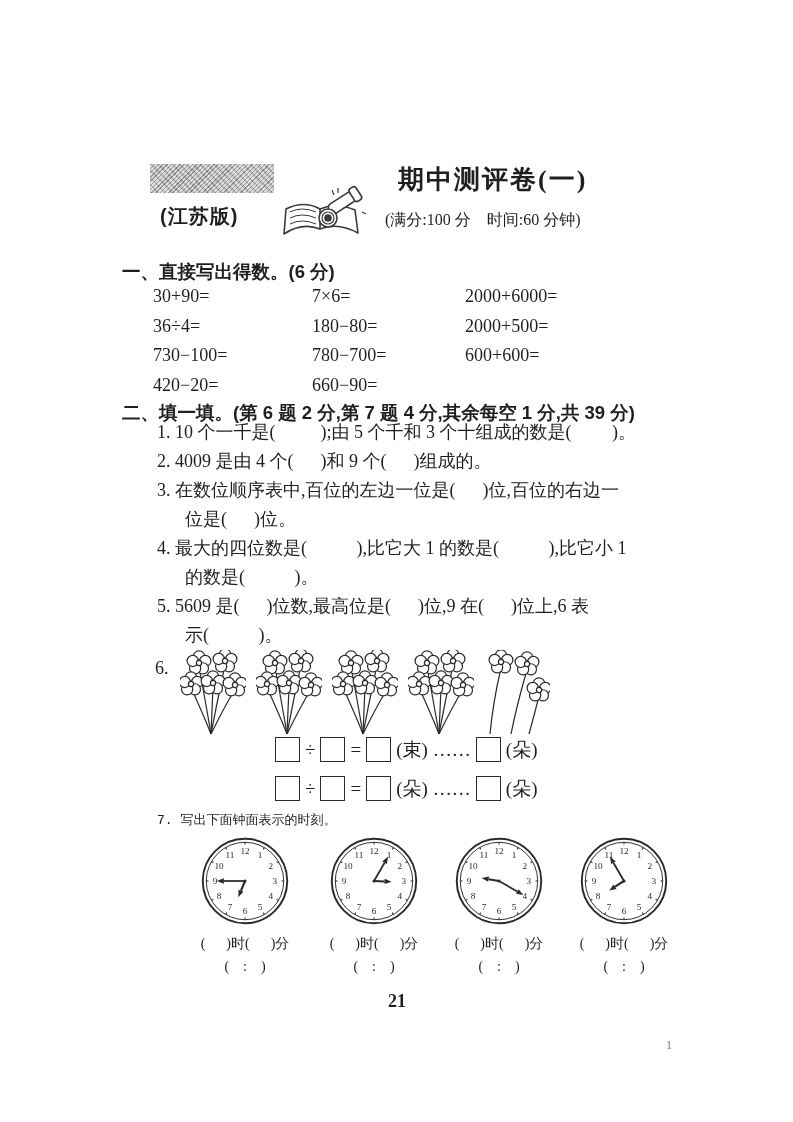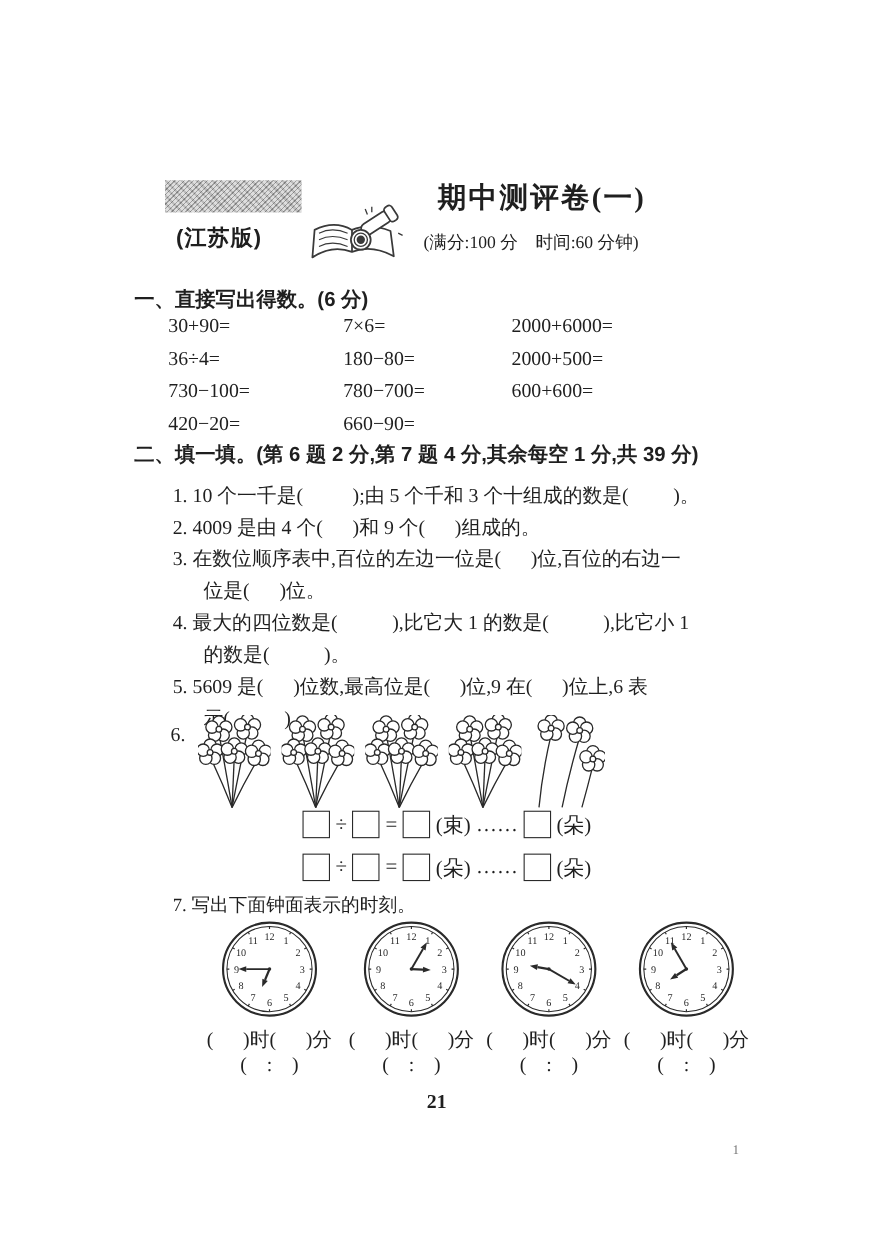--- a/index.html
+++ b/index.html
@@ -21,31 +21,31 @@
   .illustration{left:276px;top:184px;}
   .title{left:398px;top:162px;font-size:26px;font-weight:bold;letter-spacing:2px;}
   .subtitle{left:385px;top:210px;font-size:16px;white-space:pre;}
   
   .sec-heading{font-family:"Liberation Sans","DejaVu Sans",sans-serif;font-weight:bold;font-size:18.5px;white-space:pre;text-align:center;}
   .sec1-heading{left:122px;top:259px;}
   .sec1-grid{left:153px;top:282px;display:grid;grid-template-columns:159px 153px 190px;grid-auto-rows:29.5px;font-size:18px;}
   .prob{line-height:29.5px;white-space:pre;}
   
   .sec2-heading{left:122px;top:400px;}
-  .fill-lines{left:157px;top:436px;}
+  .fill-lines{left:157px;top:418px;}
   .fill-line{height:29px;line-height:29px;white-space:pre;font-size:18px;}
   .fill-line.cont{margin-left:28px;}
   .q6-number{left:155px;top:658px;font-size:18px;}
   .flower-row{left:180px;top:650px;display:flex;gap:10px;}
   .equations{left:275px;top:736px;display:flex;flex-direction:column;gap:12px;}
   .eq-row{display:flex;align-items:center;gap:5px;height:27px;font-size:19px;white-space:pre;}
   .eqbox{width:23px;height:23px;border:1.5px solid #2a2a2a;display:inline-block;background:#fff;}
-  .q7-prompt{left:157px;top:811px;font-size:17px;white-space:pre;}
+  .q7-prompt{left:157px;top:811px;font-size:13px;white-space:pre;font-family:Liberation Mono, monospace;}
   .clock-wrap{position:absolute;top:837px;width:130px;text-align:center;}
-  .clock-label{font-size:18px;white-space:pre;margin-top:6px;line-height:18px;}
+  .clock-label{font-size:14px;white-space:pre;margin-top:6px;line-height:18px;}
   .clock-label.colon{margin-top:5px;}
   
   .page-number{left:388px;top:991px;font-weight:bold;font-size:18px;}
   .corner-mark{left:666px;top:1038px;font-size:12px;color:#777;}
 </style>
 </head>
 <body>
 
 <div class="page">
 

